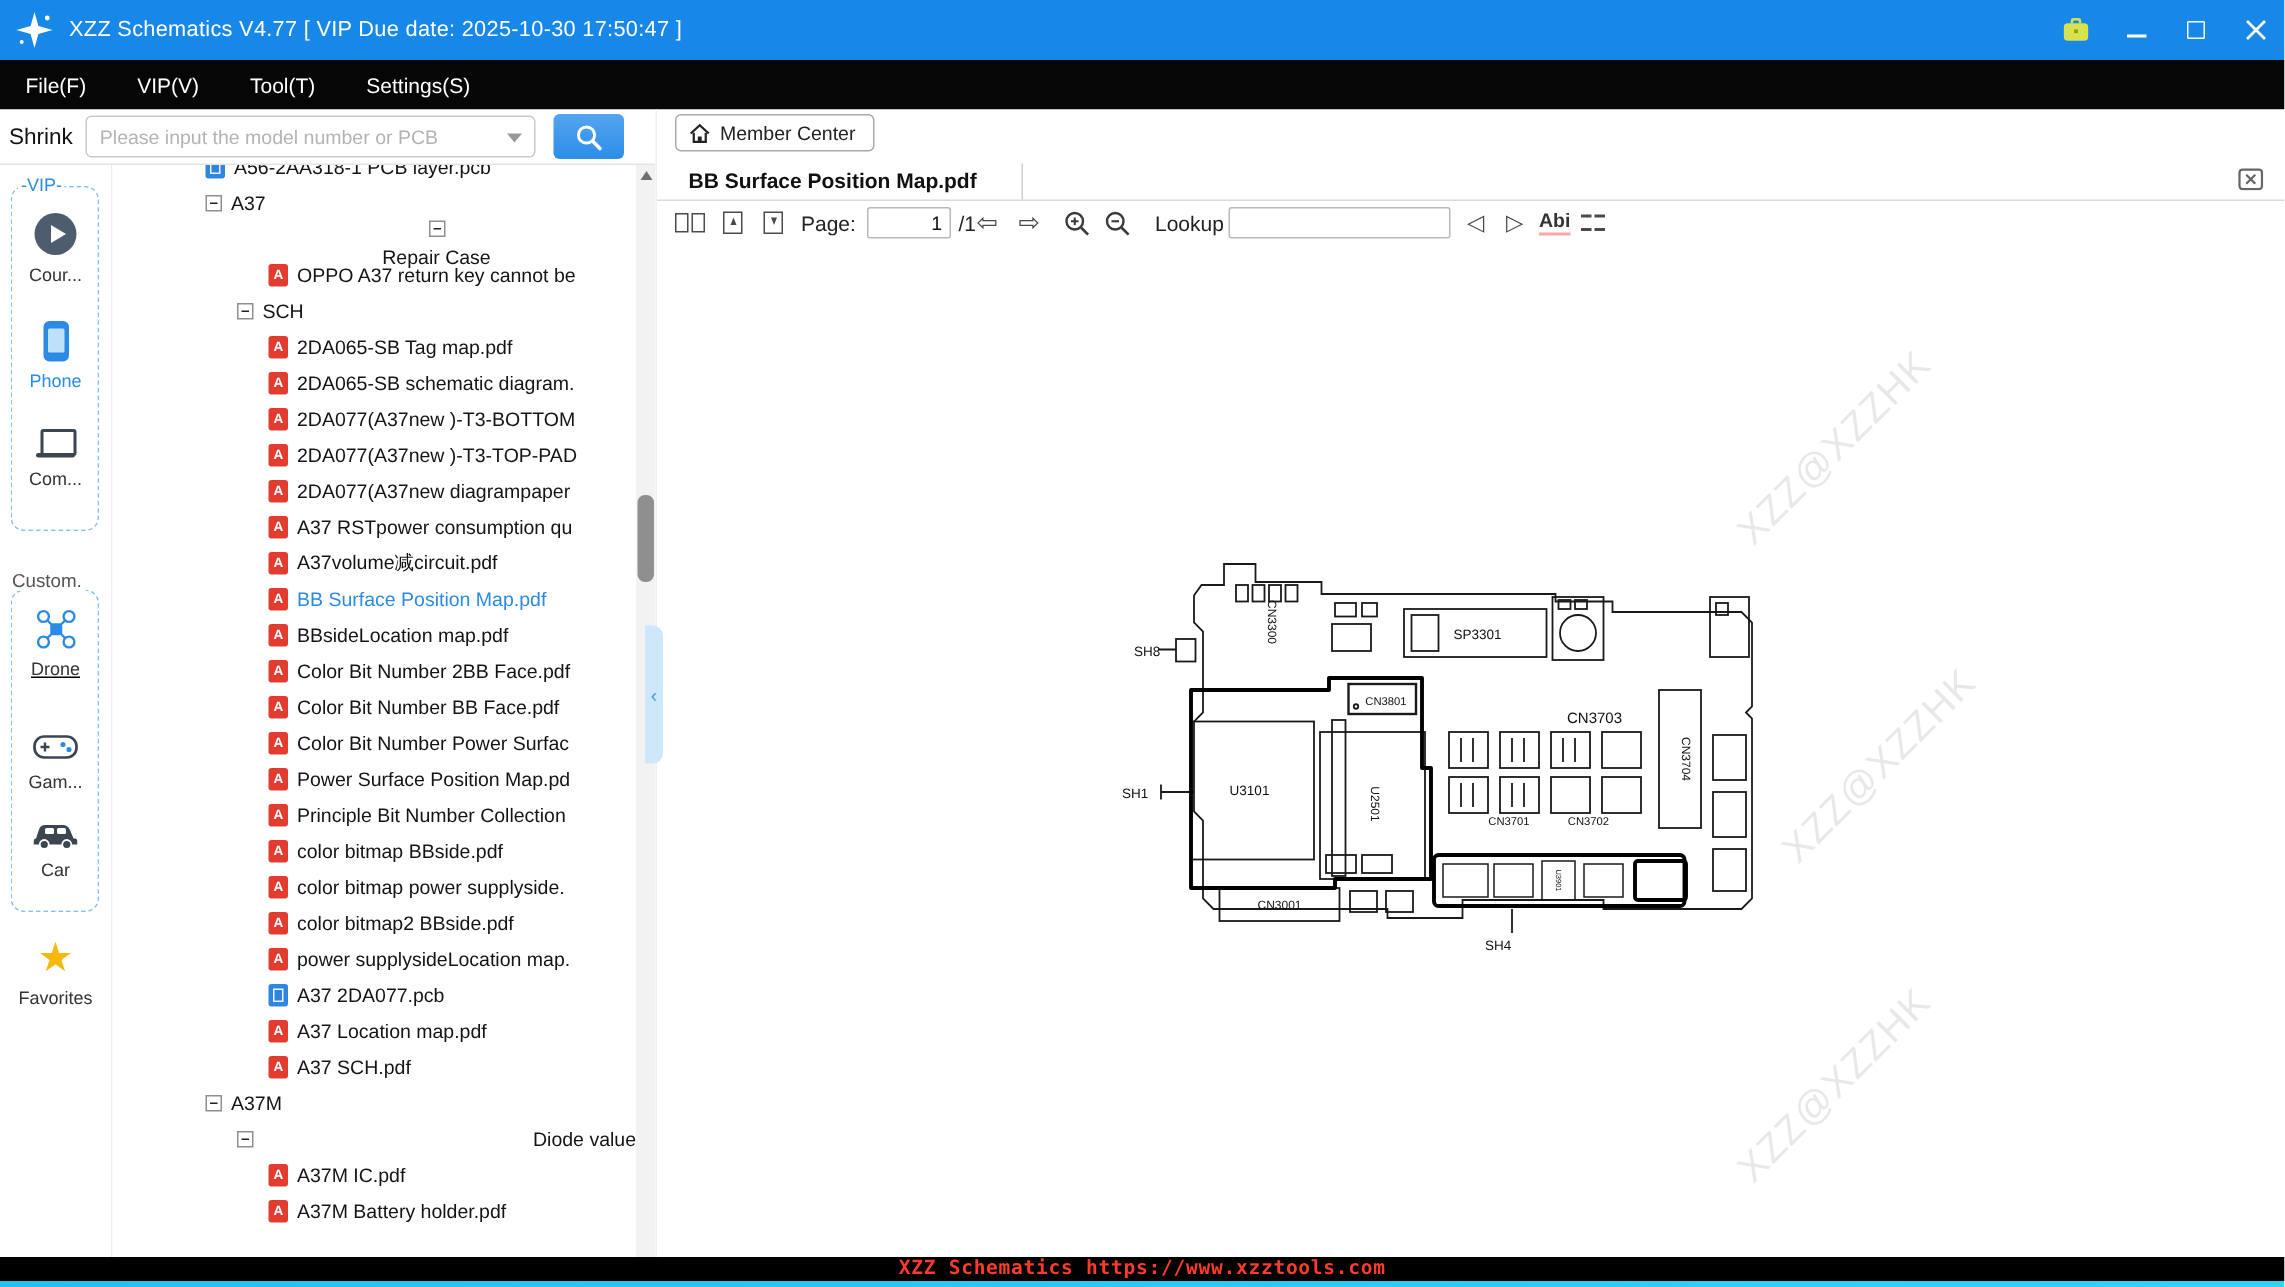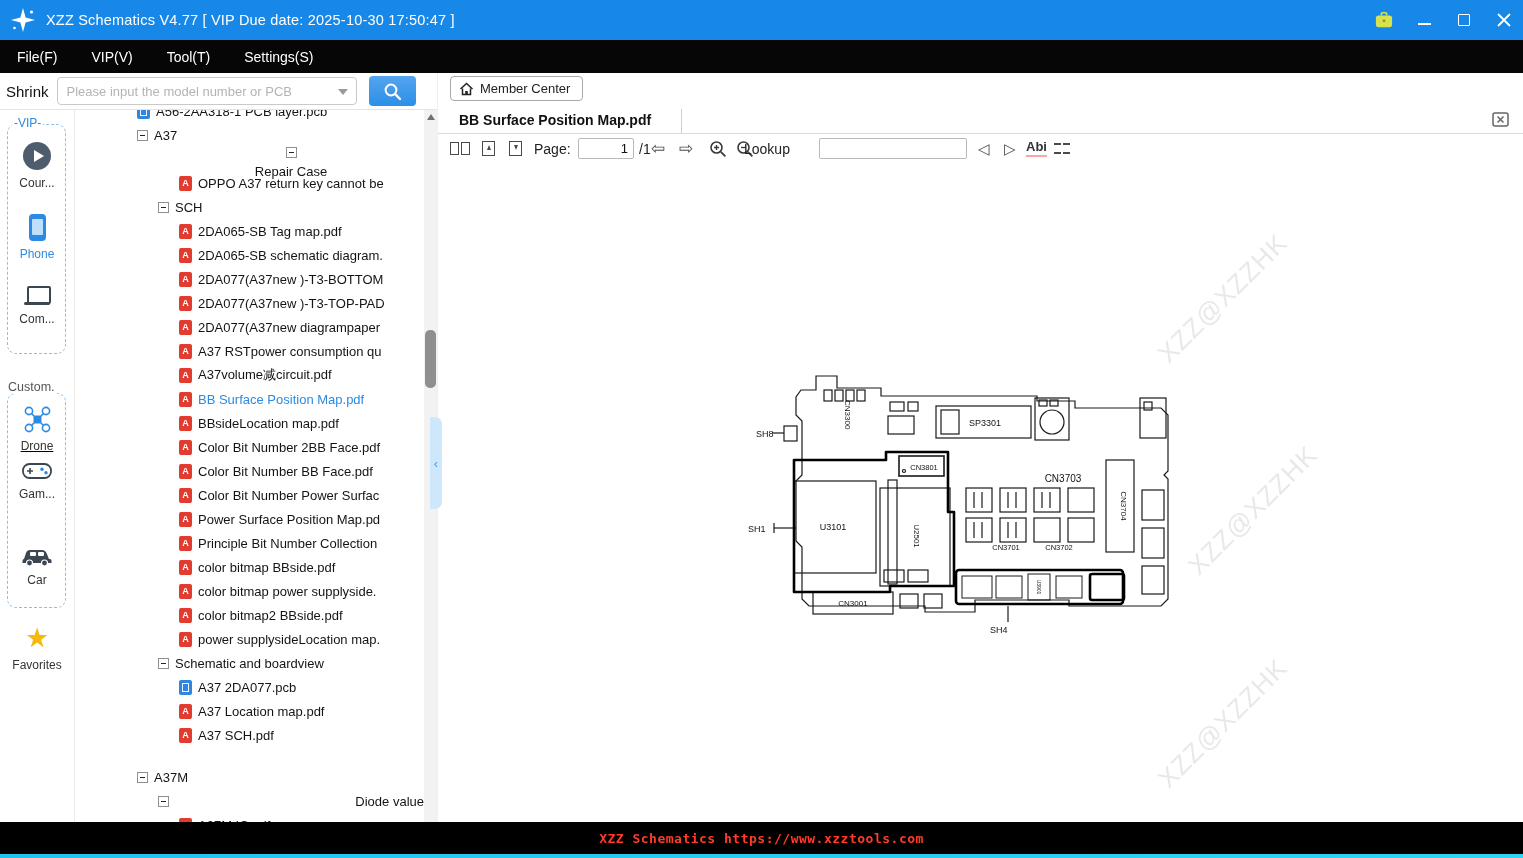--- a/index.html
+++ b/index.html
@@ -95,21 +95,21 @@
   .pagearrow.down::after{border-bottom:none;border-top:5px solid #4a4a4a;}
   .gridicon{display:grid;grid-template-columns:7px 7px;grid-template-rows:7px 7px;gap:2px;cursor:pointer;}
   .gridicon i{border:1.3px solid #4a4a4a;display:block;}
 
   
   .viewer{position:absolute;left:0;top:90px;right:0;bottom:0;background:#fff;overflow:hidden;}
   .watermark{position:absolute;font-size:26px;letter-spacing:1px;color:rgba(110,110,110,0.16);transform:rotate(-45deg);white-space:nowrap;user-select:none;}
   .diagram{position:absolute;left:300px;top:197px;}
 
   
-  .statusbar{position:absolute;left:0;bottom:4px;right:0;height:32px;background:#000;display:flex;align-items:center;justify-content:center;}
+  .statusbar{position:absolute;left:0;bottom:4px;right:0;height:16px;background:#000;display:flex;align-items:flex-start;justify-content:center;}
   .statusbar span{font-family:"DejaVu Sans Mono",monospace;font-size:13px;font-weight:bold;color:#ff3b2a;letter-spacing:.5px;}
   .cyanbar{position:absolute;left:0;bottom:0;right:0;height:4px;background:linear-gradient(90deg,#22c2ee,#2fd4f4);}
 
   svg text{font-family:"Liberation Sans",sans-serif;}
 </style>
 </head>
 <body>
 
 <div class="app">
 
@@ -194,21 +194,21 @@
           <svg width="27" height="27" viewBox="0 0 27 27">
             <circle cx="5" cy="5" r="3.6" fill="none" stroke="#2b8be4" stroke-width="1.6"></circle>
             <circle cx="22" cy="5" r="3.6" fill="none" stroke="#2b8be4" stroke-width="1.6"></circle>
             <circle cx="5" cy="22" r="3.6" fill="none" stroke="#2b8be4" stroke-width="1.6"></circle>
             <circle cx="22" cy="22" r="3.6" fill="none" stroke="#2b8be4" stroke-width="1.6"></circle>
             <rect x="9.5" y="9.5" width="8" height="8" rx="2" fill="#2b8be4"></rect>
             <path d="M7.5 7.5 L10.5 10.5 M19.5 7.5 L16.5 10.5 M7.5 19.5 L10.5 16.5 M19.5 19.5 L16.5 16.5" stroke="#2b8be4" stroke-width="1.6"></path>
           </svg>
           <span class="side-label">Drone</span>
         </div>
-        <div class="side-item" style="top:351px;">
+        <div class="side-item" style="top:378px;">
           <svg width="30" height="20" viewBox="0 0 30 20">
             <rect x="1" y="3" width="28" height="14" rx="6.5" fill="none" stroke="#3c4650" stroke-width="1.8"></rect>
             <path d="M8 7 V13 M5 10 H11" stroke="#3c4650" stroke-width="1.6"></path>
             <circle cx="20" cy="8.3" r="1.7" fill="#2b8be4"></circle>
             <circle cx="24" cy="11.7" r="1.7" fill="#2b8be4"></circle>
           </svg>
           <span class="side-label">Gam...</span>
         </div>
         <div class="side-item" style="top:436px;">
           <svg width="32" height="21" viewBox="0 0 32 21">
@@ -314,37 +314,33 @@
               <span class="tree-label">color bitmap power supplyside.</span>
             </div>
             <div class="tree-row" style="padding-left: 104px;">
               <span class="pdf-icon">A</span>
               <span class="tree-label">color bitmap2 BBside.pdf</span>
             </div>
             <div class="tree-row" style="padding-left: 104px;">
               <span class="pdf-icon">A</span>
               <span class="tree-label">power supplysideLocation map.</span>
             </div>
-            <div class="tree-row" style="padding-left: 83px;">
-              <span class="expander"></span>
-              <span class="tree-label">Schematic and boardview</span>
-            </div>
             <div class="tree-row" style="padding-left: 104px;">
               <span class="pcb-icon"></span>
               <span class="tree-label">A37 2DA077.pcb</span>
             </div>
             <div class="tree-row" style="padding-left: 104px;">
               <span class="pdf-icon">A</span>
               <span class="tree-label">A37 Location map.pdf</span>
             </div>
             <div class="tree-row" style="padding-left: 104px;">
               <span class="pdf-icon">A</span>
               <span class="tree-label">A37 SCH.pdf</span>
             </div>
-            <div class="tree-row" style="padding-left: 62px; margin-top: 18px;">
+            <div class="tree-row" style="padding-left: 62px;">
               <span class="expander"></span>
               <span class="tree-label">A37M</span>
             </div>
             <div class="tree-row" style="padding-left: 83px; justify-content: space-between;">
               <span class="expander"></span>
               <span class="tree-label">Diode value</span>
             </div>
             <div class="tree-row" style="padding-left: 104px;">
               <span class="pdf-icon">A</span>
               <span class="tree-label">A37M  IC.pdf</span>
@@ -413,21 +409,21 @@
           <path d="M5 7.5 H10 M7.5 5 V10" stroke="#3a3a3a" stroke-width="1.4"></path>
         </svg>
       </div>
       <div class="pt" style="left:298px;">
         <svg width="18" height="18" viewBox="0 0 18 18">
           <circle cx="7.5" cy="7.5" r="5.5" fill="none" stroke="#3a3a3a" stroke-width="1.6"></circle>
           <line x1="11.8" y1="11.8" x2="16.4" y2="16.4" stroke="#3a3a3a" stroke-width="1.8"></line>
           <path d="M5 7.5 H10" stroke="#3a3a3a" stroke-width="1.4"></path>
         </svg>
       </div>
-      <div class="pt pt-label" style="left:306px;">Lookup</div>
+      <div class="pt pt-label" style="left:332px;">Lookup</div>
       <input class="lookup-input pt" style="left: 381px;">
       <div class="pt tri-glyph" style="left:540px;">◁</div>
       <div class="pt tri-glyph" style="left:566px;">▷</div>
       <div class="pt abi" style="left:588px;">Abi</div>
       <div class="pt gridicon" style="left:616px;">
           <i></i>
           <i></i>
           <i></i>
           <i></i>
         </div>

